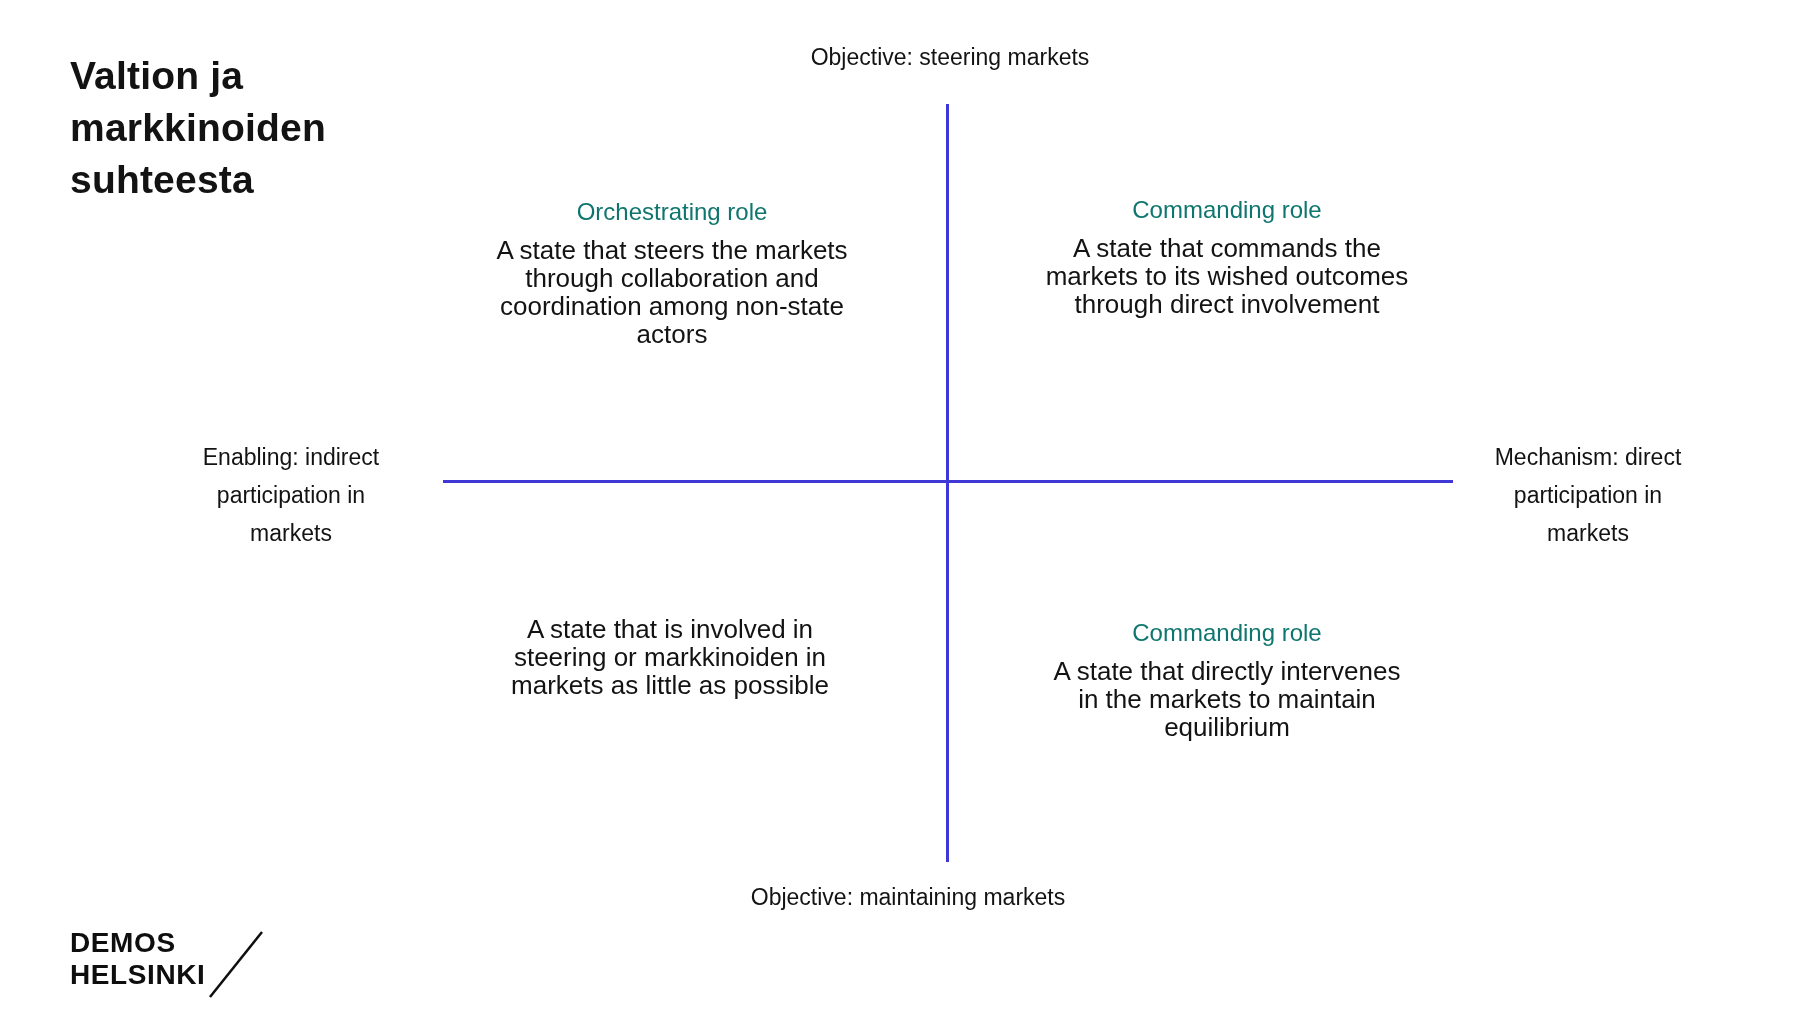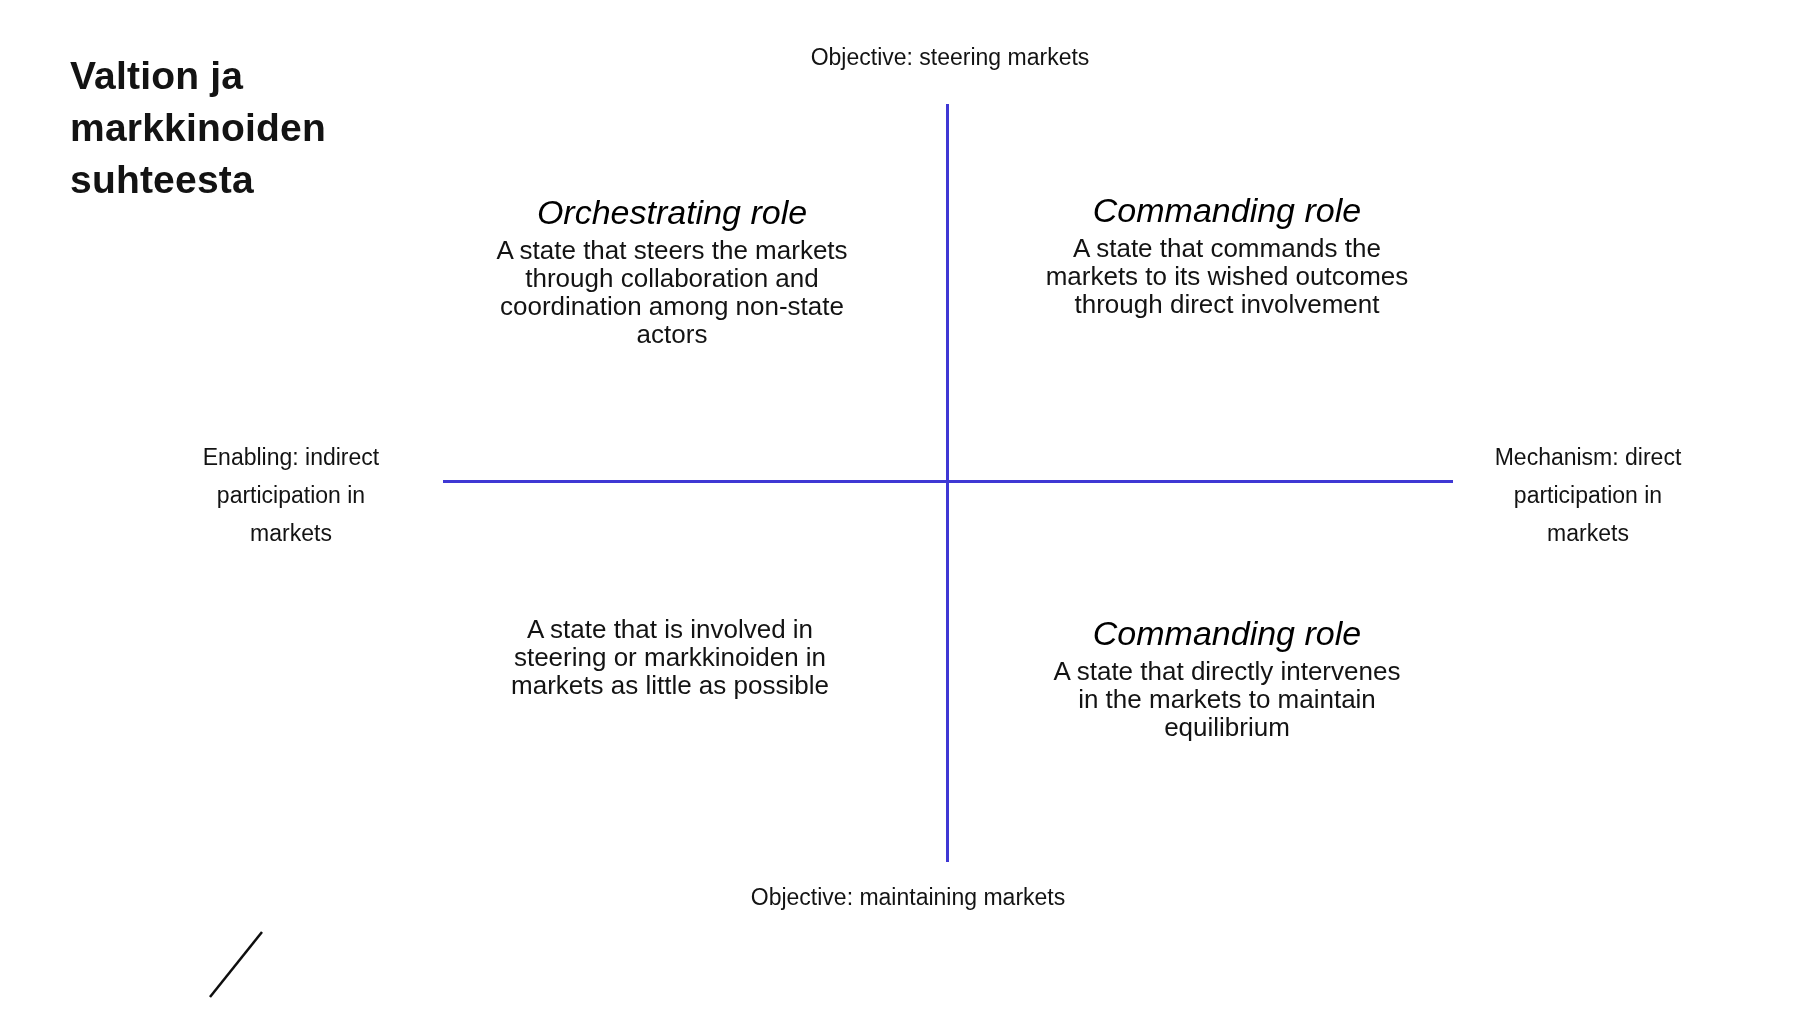--- a/index.html
+++ b/index.html
@@ -66,25 +66,24 @@
     transform: translateX(-50%);
     text-align: center;
   }
   .quadrant.top-left     { left: 672px;  top: 192px; }
   .quadrant.top-right    { left: 1227px; top: 190px; }
   .quadrant.bottom-left  { left: 670px;  top: 615px; }
   .quadrant.bottom-right { left: 1227px; top: 613px; }
 
   .quadrant-heading {
     margin: 0 0 4px 0;
-    font-style: italic;
     font-weight: 400;
-    font-size: 34px;
+    font-size: 24px;
     line-height: 40px;
-    color: #000000;
+    color: #0f766e;
   }
   .quadrant-desc {
     margin: 0;
     font-size: 26px;
     line-height: 28px;
     color: #131313;
   }
 
   .logo {
     position: absolute;
@@ -150,18 +149,22 @@
 markets as little as possible</p>
   </div>
 
   <div class="quadrant bottom-right">
     <h2 class="quadrant-heading">Commanding role</h2>
     <p class="quadrant-desc pre">A state that directly intervenes
 in the markets to maintain
 equilibrium</p>
   </div>
 
+  <div class="logo">
+    <div class="logo-line">DEMOS</div>
+    <div class="logo-line">HELSINKI</div>
+  </div>
 
   <svg class="logo-slash" width="66" height="78" viewBox="0 0 66 78">
     <line x1="7" y1="72" x2="59" y2="7" stroke="#0e0e0e" stroke-width="2.5"></line>
   </svg>
 
 </div>
 
 </body></html>

